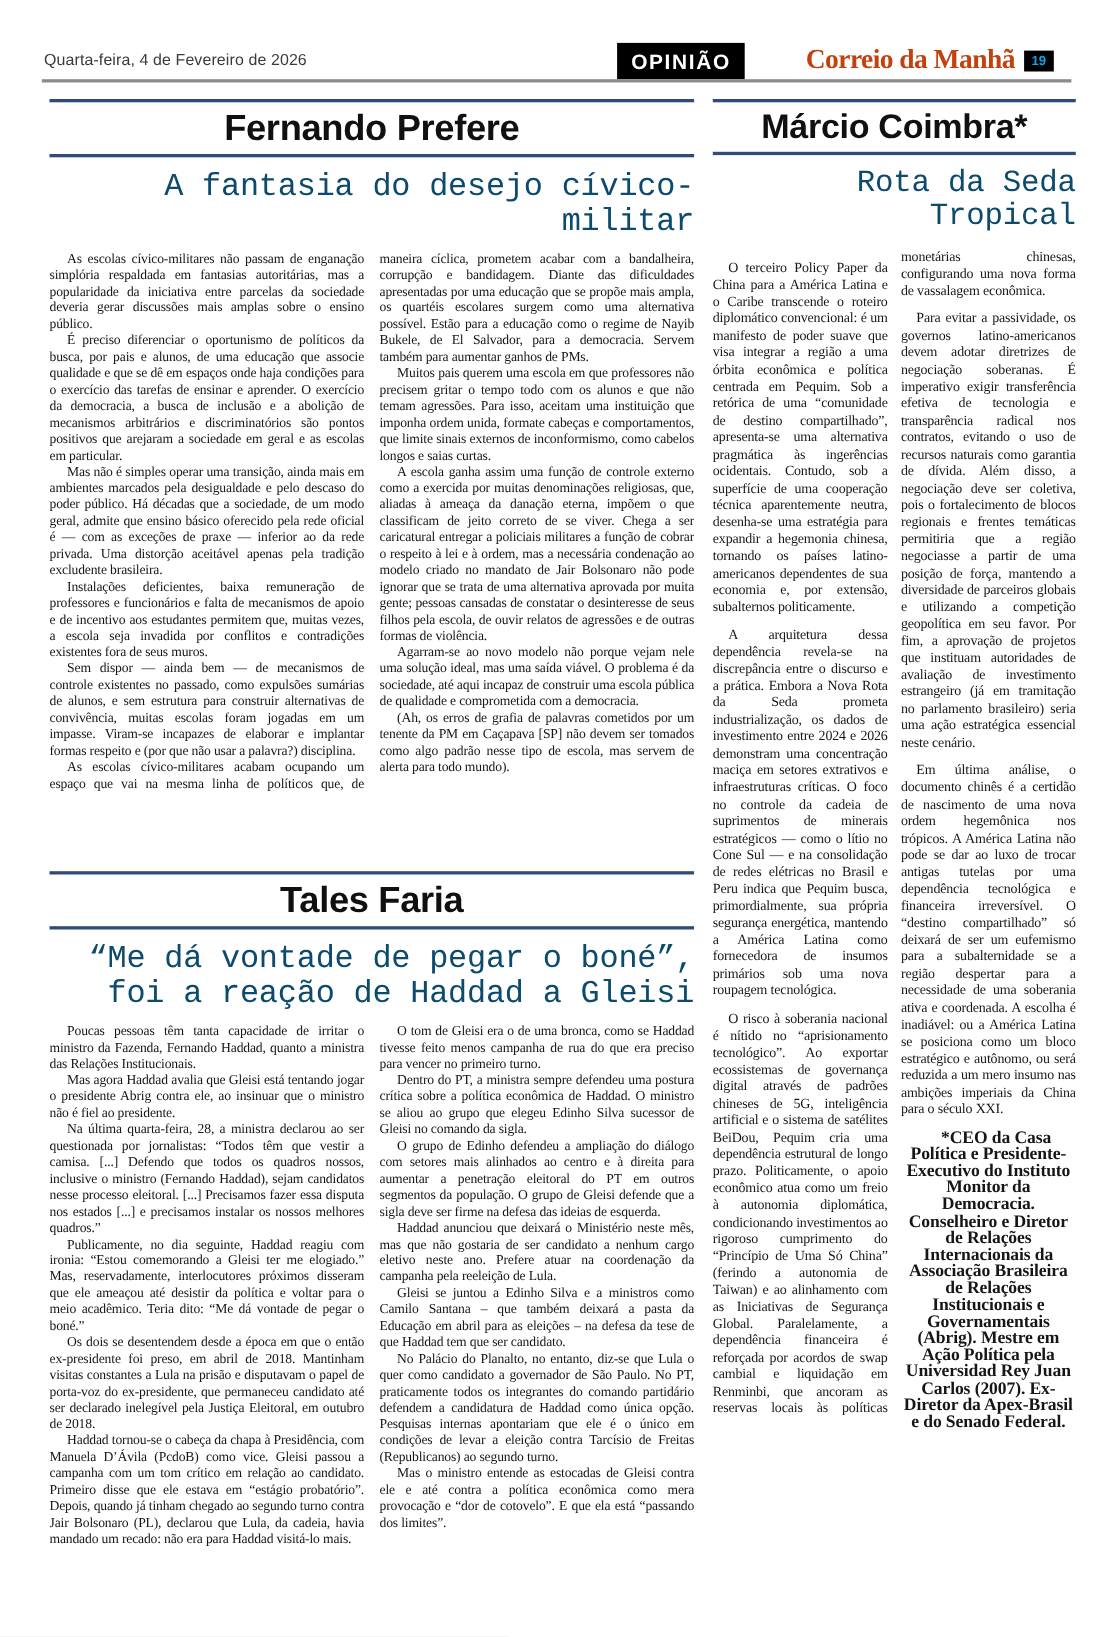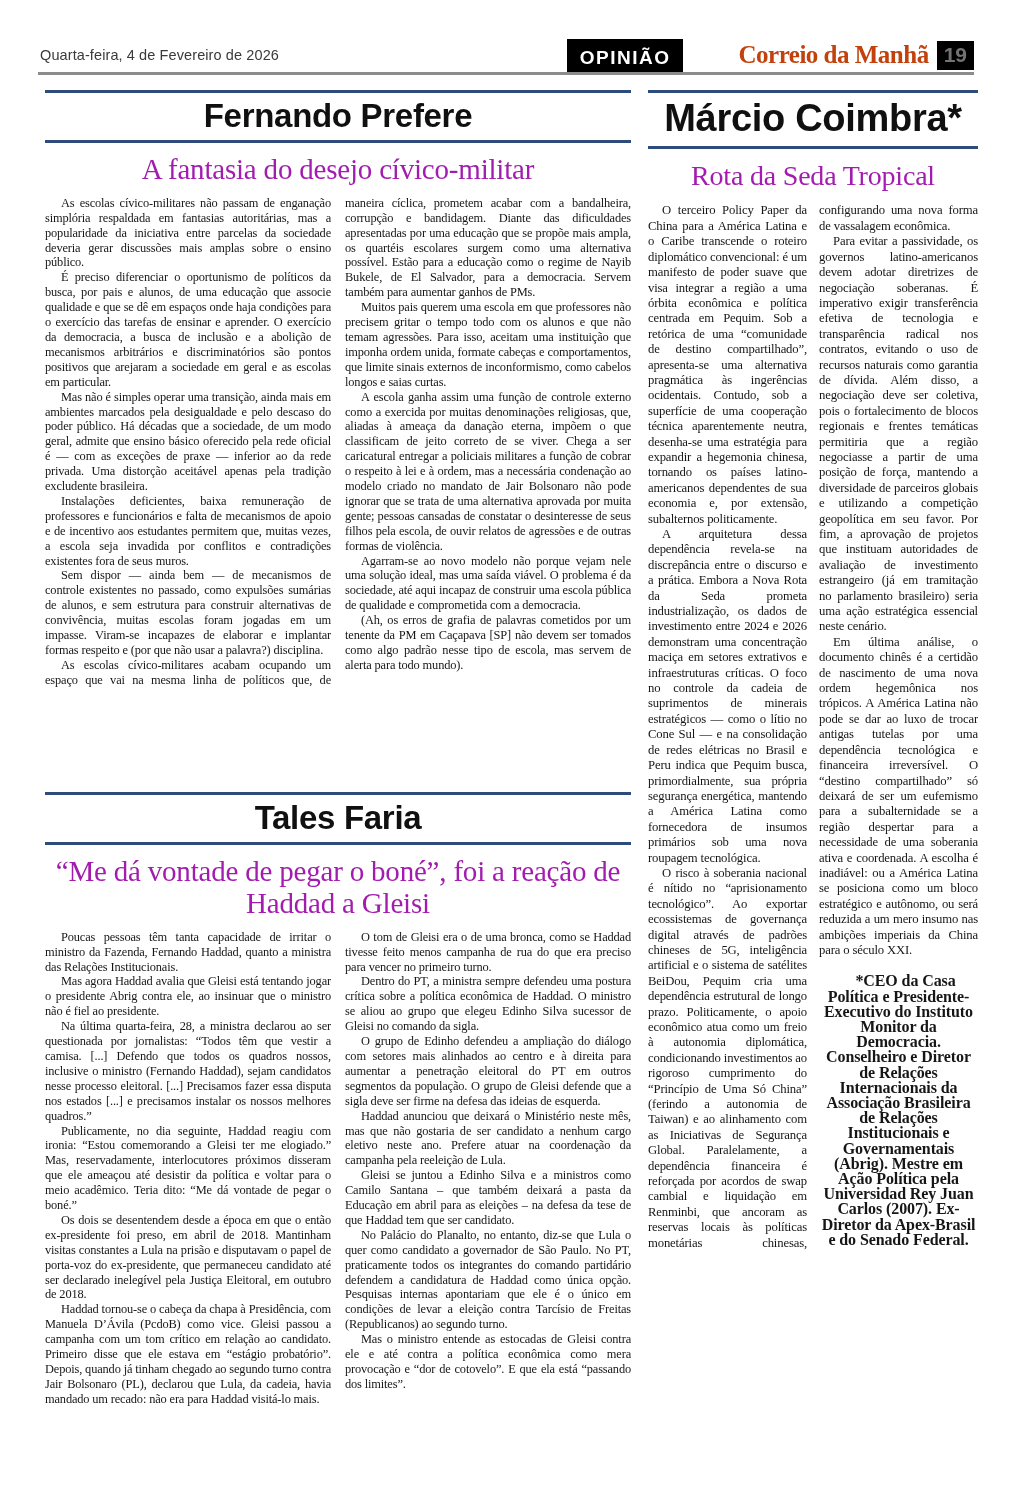--- a/index.html
+++ b/index.html
@@ -5,73 +5,73 @@
   :root { --accent:#2e4b7b; --ink:#161616; }
   * { box-sizing:border-box; }
   html,body { margin:0; padding:0; background:#e8e8e8; }
   .page {
     position:relative; width:1010px; height:1488px; margin:0 auto;
     background:#ffffff; overflow:hidden;
     font-family:"Liberation Serif", serif; color:var(--ink);
   }
   
   .page-header {
-    position:absolute; left:40px; right:36px; top:40px; height:30px;
+    position:absolute; left:40px; right:52px; top:40px; height:30px;
     display:flex; align-items:center; justify-content:space-between;
   }
   .page-date {
     font-family:"Liberation Sans", sans-serif; font-size:14.5px; color:#3a3a3a;
     letter-spacing:.1px;
   }
   .header-right { display:flex; align-items:center; }
   .section-badge {
     background:#000; color:#fff; font-family:"Liberation Sans", sans-serif;
     font-weight:bold; font-size:19px; letter-spacing:1.5px;
     padding:8px 13px 3px;
   }
   .masthead {
     font-family:"Liberation Serif", serif; font-weight:bold; font-size:25px;
     color:#c2410c; margin-left:55px; letter-spacing:-0.5px; white-space:nowrap;
   }
   .page-number-badge {
-    background:#000; color:#737373; font-family:"Liberation Sans", sans-serif;
-    font-weight:bold; font-size:21px; padding:2px 7px 3px; margin-left:8px;
+    background:#000; color:#0ea5e9; font-family:"Liberation Sans", sans-serif;
+    font-weight:bold; font-size:12px; padding:2px 7px 3px; margin-left:8px;
   }
   .header-divider {
     position:absolute; left:38px; width:936px; top:72px; height:3px; background:#8c8c8c;
   }
   
   .article { position:absolute; }
   .rule { height:3px; background:var(--accent); }
   .author-name {
     margin:4px 0 5px; text-align:center; color:#101010;
     font-family:"Liberation Sans", sans-serif; font-weight:bold;
     font-size:33px; line-height:1.15; letter-spacing:-0.3px;
   }
   .headline {
-    margin:11px 0 10px; text-align:center; color:#a21caf; font-weight:400;
-    font-family:Liberation Serif, serif; font-size:29px; line-height:1.1;
+    margin:11px 0 10px; text-align:right; color:#0c4a6e; font-weight:400;
+    font-family:Liberation Mono, monospace; font-size:29px; line-height:1.1;
     letter-spacing:-0.2px;
   }
   .article-body {
     column-count:2; column-gap:14px; text-align:justify; overflow:hidden;
     font-family:"Liberation Serif", serif; hyphens:auto; -webkit-hyphens:auto;
   }
   .para { margin:0; text-indent:16px; letter-spacing:-0.15px; }
   .list-wrap { display:contents; }
   
   .molica  { left:45px;  top:90px;  width:586px; }
   .tales   { left:45px;  top:792px; width:586px; }
   .coimbra { left:648px; top:90px;  width:330px; }
   .molica .article-body { font-size:12.4px; line-height:14.9px; height:590px; }
   .tales  .article-body { font-size:12.4px; line-height:14.9px; height:546px; }
-  .coimbra .author-name { font-size:38px; }
+  .coimbra .author-name { font-size:31px; }
   .coimbra .headline    { font-size:28px; margin:12px 0 12px; }
   .coimbra .article-body{ font-size:12.7px; line-height:15.4px; column-gap:12px; height:1236px; }
-  .coimbra .para { text-indent:14px; }
+  .coimbra .para { text-indent:14px;margin-top:10px; }
   .bio {
     margin:15px 0 0; text-indent:0; text-align:center; font-weight:bold;
     font-size:16px; line-height:15.2px; letter-spacing:-0.1px;
   }
 </style>
 </head>
 <body>
 
 <div class="page">
 

